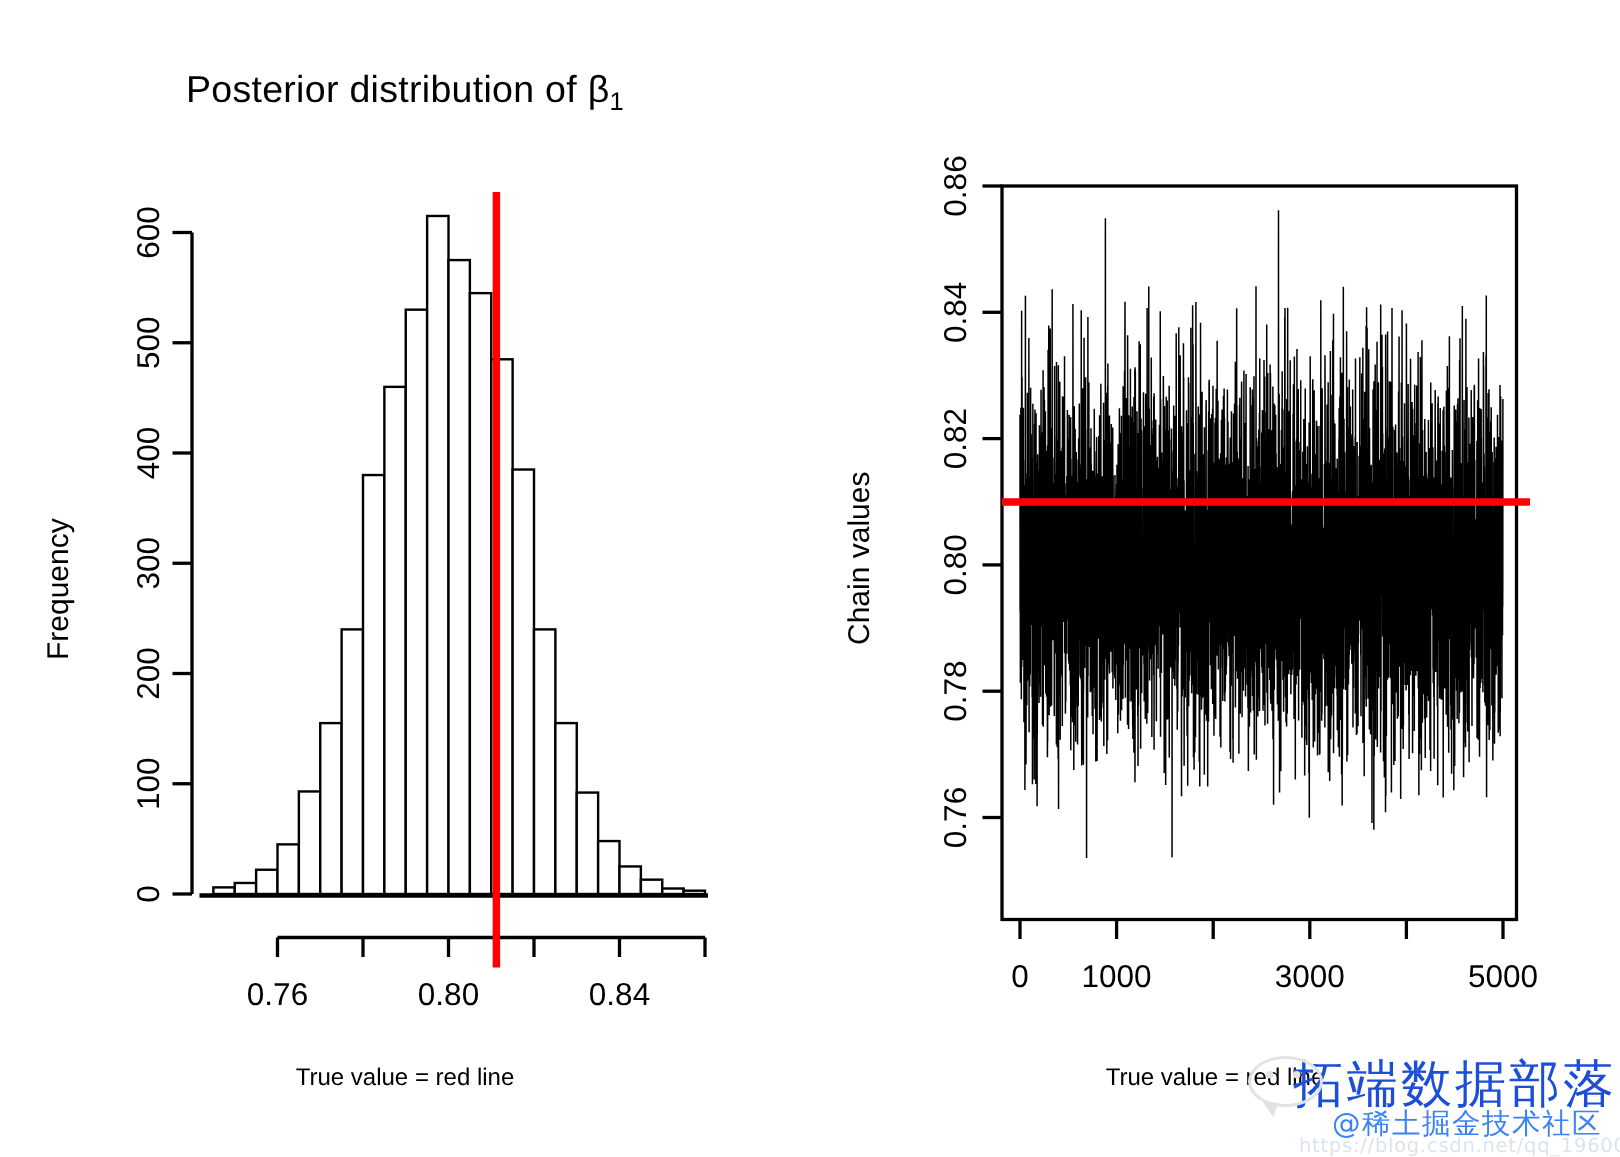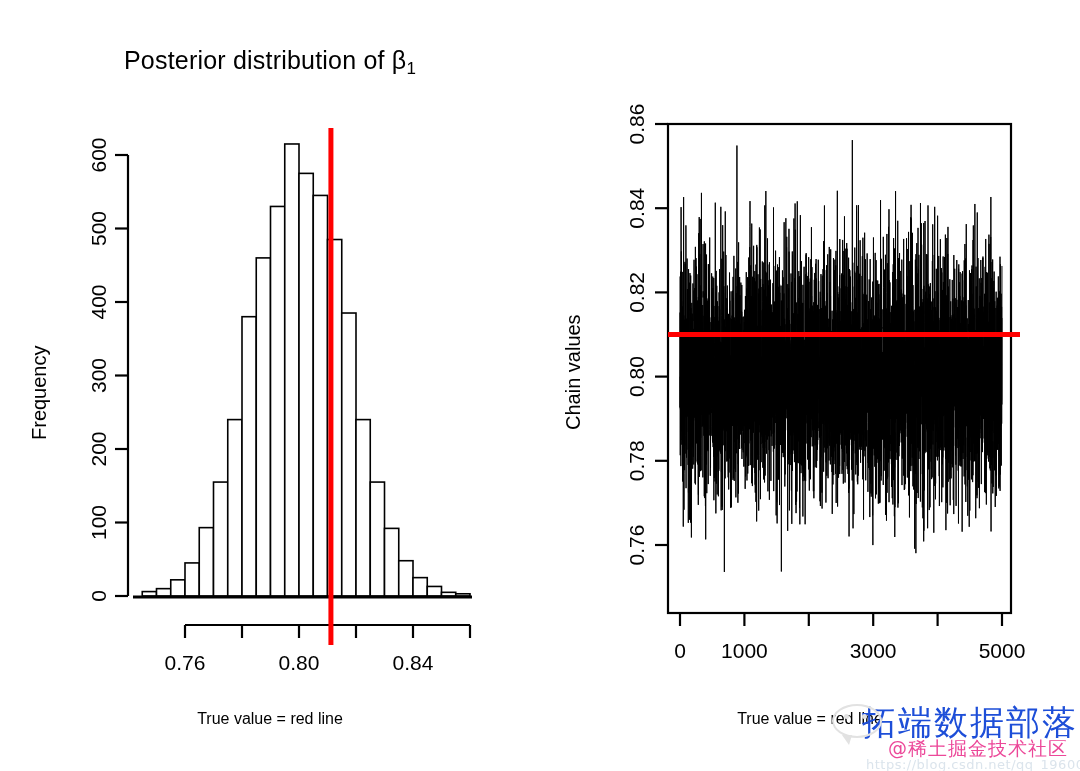--- a/index.html
+++ b/index.html
@@ -13,21 +13,21 @@
               letter-spacing:.2px;white-space:nowrap;}
   .sub{font-size:17px;vertical-align:-5px;}
   .axis-label-y{position:absolute;font-size:20px;white-space:nowrap;
                 transform-origin:0 0;transform:rotate(-90deg);}
   .caption{position:absolute;width:100%;text-align:center;font-size:16px;}
   svg{position:absolute;left:0;top:0;}
   .tickfont{font-size:21px;font-family:"Liberation Sans","DejaVu Sans",sans-serif;fill:#000;}
   .wm{position:absolute;pointer-events:none;}
   .wm-main{font-size:34px;color:#1d4ed8;font-family:Liberation Mono, monospace;
            white-space:nowrap;letter-spacing:2px;}
-  .wm-sub{font-size:19px;color:#ec4899;font-family:"DejaVu Sans",sans-serif;
+  .wm-sub{font-size:19px;color:#3b82f6;font-family:"DejaVu Sans",sans-serif;
           white-space:nowrap;letter-spacing:1px;}
   .wm-url{font-size:13px;color:#dbe4ec;font-family:"DejaVu Sans",sans-serif;
           white-space:nowrap;letter-spacing:.5px;}
   .wm-bubble{position:absolute;width:46px;height:30px;border:2px solid #e2e2e2;
              border-radius:50%;}
   .wm-bubble:after{content:"";position:absolute;left:8px;bottom:-9px;width:0;height:0;
              border-left:7px solid transparent;border-right:3px solid transparent;
              border-top:10px solid #e2e2e2;}
   .wm-eye{position:absolute;width:5px;height:5px;border-radius:50%;background:#e2e2e2;}
 </style>

